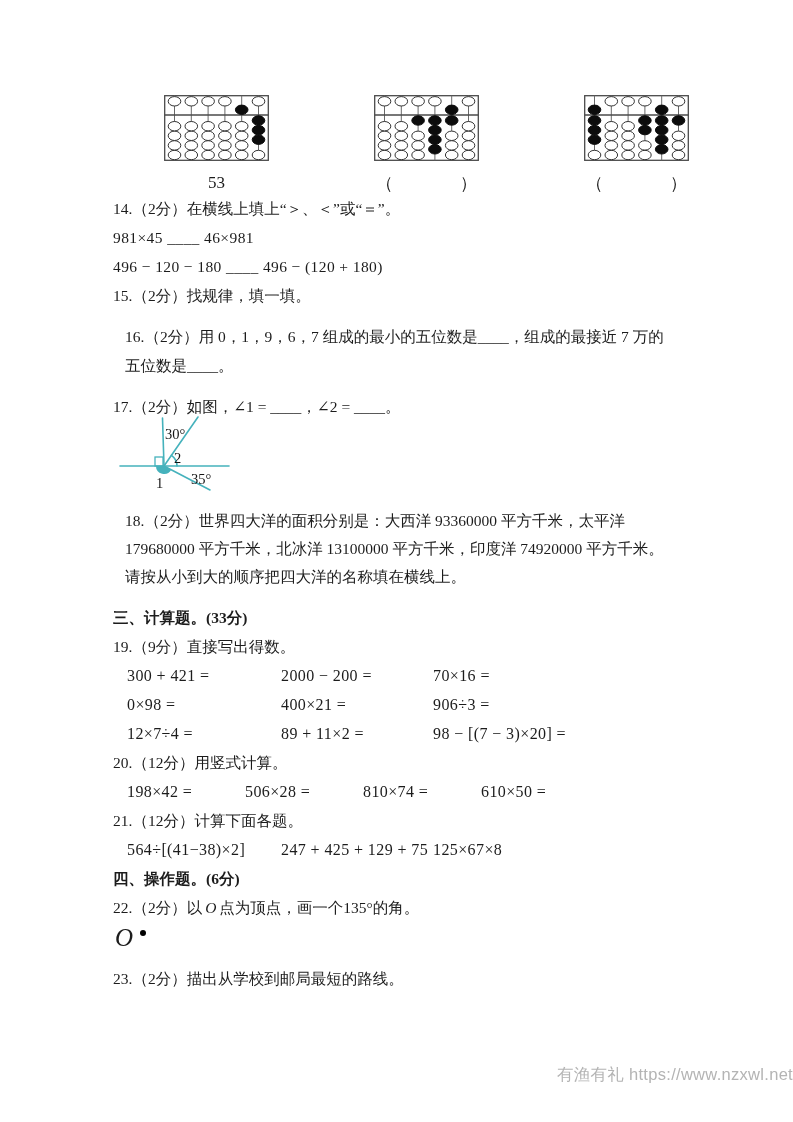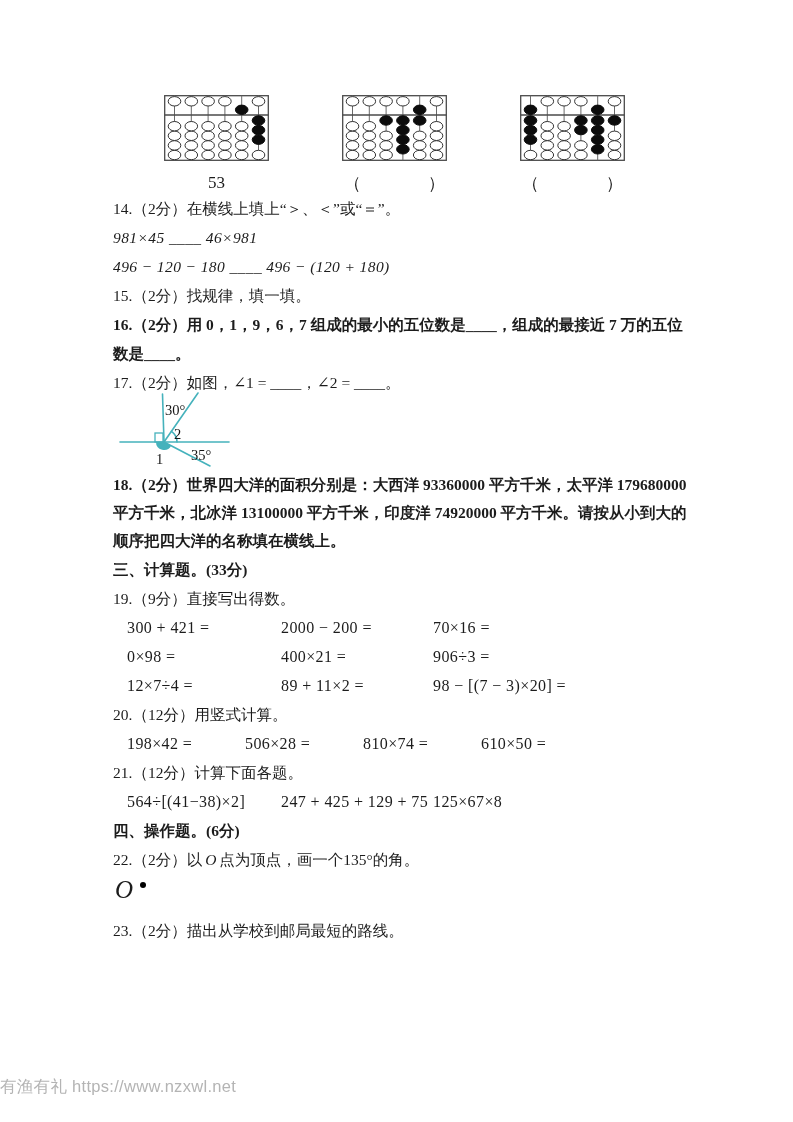--- a/index.html
+++ b/index.html
@@ -5,31 +5,31 @@
   :root { --accent:#45b2bc; --ink:#1c1c1c; }
   html,body { margin:0; padding:0; background:#fff; }
   .page {
     position:relative; width:793px; height:1122px; background:#fff;
     font-family:"Liberation Serif","DejaVu Serif",serif; color:var(--ink);
     overflow:hidden;
   }
   .content { position:absolute; left:113px; top:0; width:575px; }
 
   
-  .abacus-row { display:flex; gap:73px; margin:95px 0 0 7px;padding-left:44px; }
+  .abacus-row { display:flex; gap:105px; margin:95px 0 0 7px;padding-left:44px; }
   .abacus-fig { width:105px; }
   .abacus-fig svg { display:block; width:105px; height:66px; }
   .abacus-label { margin-top:11px; height:22px; font-size:17px; display:flex; align-items:center; }
   .abacus-label.center { justify-content:center; }
   .abacus-label.split  { justify-content:space-between; padding:0 2px; }
 
   
   p.line { margin:0; font-size:15.5px; line-height:29px; white-space:nowrap; }
-  p.para { margin:0; font-size:15.5px; line-height:28px;font-weight:bold; }
-  .math  { font-size:16px; letter-spacing:0.4px;font-style:italic; }
+  p.para { margin:12px; font-size:15.5px; line-height:28px; }
+  .math  { font-size:16px; letter-spacing:0.4px; }
   .sect  { font-weight:bold; font-size:16px; }
   .mt4   { margin-top:4px; }
 
   
   .grid  { display:flex; margin-left:14px; font-size:16px; line-height:29px; letter-spacing:0.4px; }
   .grid3 > span:nth-child(1){ width:154px; }
   .grid3 > span:nth-child(2){ width:152px; }
   .grid4 > span{ width:118px; }
 
   
@@ -40,23 +40,23 @@
   .angle-fig text   { font-family:"Liberation Serif","DejaVu Serif",serif; font-size:14.5px; fill:#151515; }
 
   
   .point-fig { position:relative; height:42px; }
   .point-o   { position:absolute; left:2px; top:2px; font-size:25px; font-style:italic; }
   .point-dot { position:absolute; left:27px; top:8px; width:6px; height:6px; border-radius:50%; background:#000; }
 
   .oo { font-style:italic; margin:0 3px; }
 
   .footer {
-    position:absolute; left:0; top:1064px; width:793px; text-align:left;
+    position:absolute; left:0; top:1064px; width:793px; text-align:right;
     font-family:"Liberation Sans","DejaVu Sans",sans-serif;
-    font-size:16.5px; letter-spacing:0.3px; color:#b4b4b4;margin-top:12px;
+    font-size:16.5px; letter-spacing:0.3px; color:#b4b4b4;
   }
 </style>
 </head>
 <body>
 
 <div class="page">
   <div class="content">
 
     <div class="abacus-row">
       <div class="abacus-fig">

